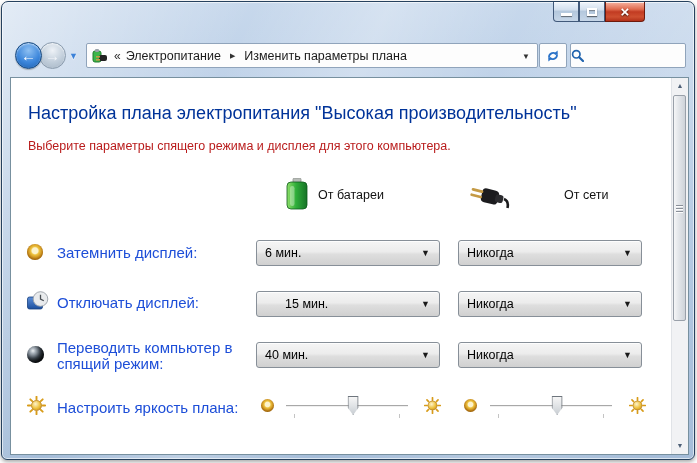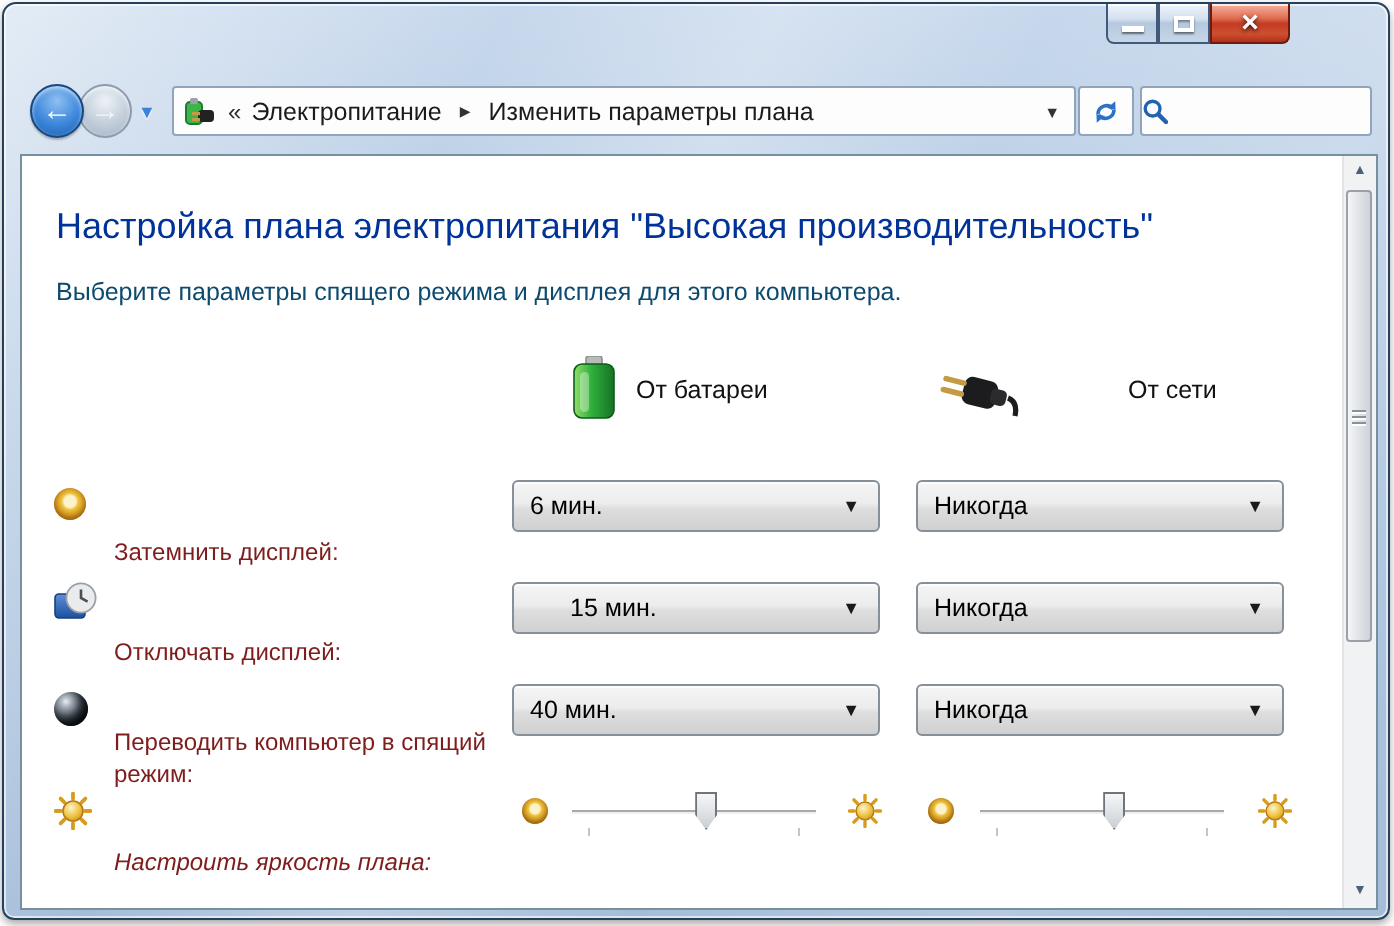--- a/index.html
+++ b/index.html
@@ -69,26 +69,26 @@
     font-size:12.5px; font-style:italic; color:#8a8a8a; padding:0 2px 0 8px; min-width:0;
   }
   .search-icon { margin-right:6px; flex:0 0 auto; }
 
   
   .content {
     position:absolute; left:8px; top:75px; width:679px; height:378px;
     background:#fff; border:1px solid #77909f;
   }
   .page-title { position:absolute; left:17px; top:25px; font-size:18px; color:#003399; }
-  .page-desc  { position:absolute; left:17px; top:61px; font-size:12.5px; color:#0c4a6e; }
+  .page-desc  { position:absolute; left:17px; top:61px; font-size:12.5px; color:#b91c1c; }
 
   .col-head-label { position:absolute; font-size:12.5px; color:#111; }
 
   .row-icon { position:absolute; left:16px; }
-  .row-label { position:absolute; left:46px; width:192px; font-size:12px; color:#7f1d1d; line-height:16px;margin-top:23px; }
+  .row-label { position:absolute; left:46px; width:192px; font-size:15px; color:#1d4ed8; line-height:16px; }
 
   .combo {
     position:absolute; width:184px; height:26px; border:1px solid #878f98; border-radius:3px;
     background:linear-gradient(#f5f5f5, #ececec 45%, #dedede 55%, #d0d0d0);
     box-shadow: inset 0 1px 0 rgba(255,255,255,.8);
     font-size:12.5px; color:#000; line-height:24px; padding-left:8px; cursor:default;
   }
   .combo .dd-arrow { position:absolute; right:9px; top:8px; font-size:9px; color:#1a1a1a; line-height:9px; }
 
   .donut {
@@ -271,21 +271,21 @@
           <line x1="3.4" y1="9.5" x2="0.8" y2="9.5"></line>
         <line x1="9.5" y1="15.6" x2="9.5" y2="18.2"></line>
           <line x1="9.5" y1="3.4" x2="9.5" y2="0.8"></line>
         <line x1="13.8" y1="13.8" x2="15.7" y2="15.7"></line>
           <line x1="5.2" y1="5.2" x2="3.3" y2="3.3"></line>
         <line x1="13.8" y1="5.2" x2="15.7" y2="3.3"></line>
           <line x1="5.2" y1="13.8" x2="3.3" y2="15.7"></line>
       </g>
       <circle cx="9.5" cy="9.5" r="5" fill="url(#gsun1)" stroke="#b57a14" stroke-width="0.8"></circle>
     </svg>
-    <div class="row-label" style="top:322px;font-style:italic;">Настроить яркость плана:</div>
+    <div class="row-label" style="top:322px;">Настроить яркость плана:</div>
 
     <div class="donut" style="position:absolute; left:250px; top:321px; width:13px; height:13px;"></div>
     <div class="slider-track" style="left:275px; top:327px;">
       <div class="slider-thumb" style="left: 55%;"></div>
       <span class="tick" style="left:8px;"></span>
       <span class="tick" style="right:8px;"></span>
     </div>
     <svg style="position:absolute; left:413px; top:319px;" width="17" height="17" viewBox="0 0 19 19">
       <g stroke="#d89c1a" stroke-width="1.9" stroke-linecap="round">
         <line x1="15.6" y1="9.5" x2="18.2" y2="9.5"></line>

